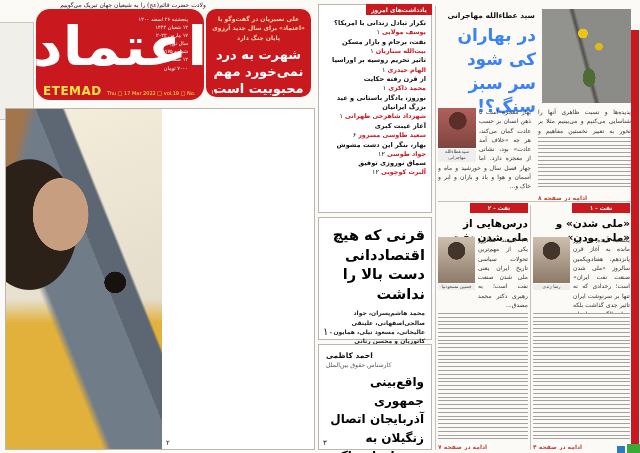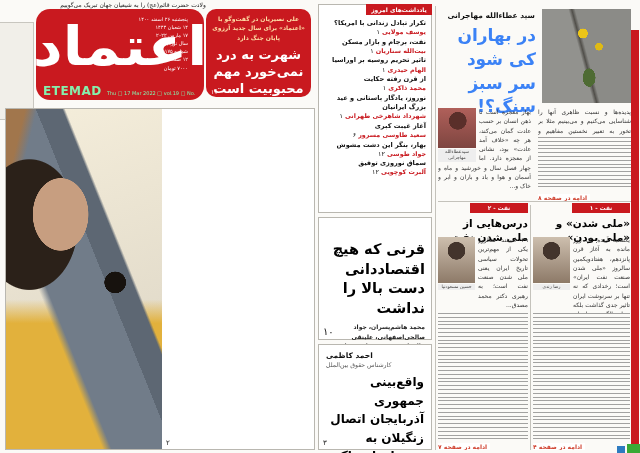--- a/index.html
+++ b/index.html
@@ -15,21 +15,21 @@
   .cornerbox{position:absolute;left:0;top:22px;width:33px;height:96px;background:#f1efe9;
              border:1px solid #c8c6bf;border-left:none;}
 
   
   .masthead{position:absolute;left:36px;top:9px;width:168px;height:91px;background:#c9191f;
             border-radius:14px;overflow:hidden;}
   .mh-logo{position:absolute;left:0;right:0;top:-4px;bottom:12px;display:flex;align-items:center;
            justify-content:center;font-size:54px;font-weight:bold;color:#fff;transform:scaleX(1.08);}
   .mh-info{position:absolute;left:86px;top:6px;width:66px;font-size:5px;line-height:1.62;
            color:#fff;text-align:right;}
-  .mh-en{position:absolute;left:7px;right:7px;bottom:2px;display:flex;align-items:baseline;gap:5px;color:#86efac;}
+  .mh-en{position:absolute;left:7px;right:7px;bottom:2px;display:flex;align-items:baseline;gap:5px;color:#fde047;}
   .mh-etemad{font-size:12px;font-weight:bold;letter-spacing:.5px;}
   .mh-date{font-size:5px;white-space:nowrap;overflow:hidden;}
 
   
   .redbox{position:absolute;left:206px;top:9px;width:105px;height:88px;background:#c9191f;
           border-radius:10px;padding:5px 5px 3px;box-sizing:border-box;}
   .rb-kicker{font-size:6px;line-height:1.55;color:#ffdfa6;text-align:center;font-weight:bold;}
   .rb-title{margin-top:5px;font-size:13px;line-height:1.3;font-weight:bold;color:#fff;text-align:center;}
   .rb-page{position:absolute;left:5px;bottom:2px;font-size:6px;color:#fff;}
 
@@ -41,21 +41,21 @@
   .notes-list{position:absolute;top:14px;right:5px;left:4px;}
   .note-item{margin-bottom:1px;}
   .nt{font-size:6.6px;font-weight:bold;color:#111;line-height:1.38;text-align:right;}
   .na{font-size:6.4px;color:#c9191f;line-height:1.35;text-align:right;font-weight:bold;}
   .na .np{color:#111;font-weight:normal;}
 
   
   .econ{position:absolute;left:318px;top:217px;width:114px;height:123px;background:#fff;
         border:1px solid #b9b7b0;box-sizing:border-box;padding:5px 6px;}
   .econ-kicker{font-size:6.6px;color:#333;text-align:right;line-height:1.5;width:62px;margin-right:0;}
-  .econ-title{margin-top:17px;font-size:14.5px;font-weight:bold;line-height:1.35;text-align:right;color:#000;}
+  .econ-title{margin-top:3px;font-size:14.5px;font-weight:bold;line-height:1.35;text-align:right;color:#000;}
   .econ-authors{margin-top:4px;font-size:6px;line-height:1.55;color:#222;text-align:right;font-weight:bold;}
   .econ-page{position:absolute;left:4px;bottom:2px;font-size:10px;color:#111;}
 
   
   .kazemi{position:absolute;left:318px;top:344px;width:114px;height:106px;background:#fff;
           border:1px solid #b9b7b0;box-sizing:border-box;padding:6px 7px;}
   .kz-name{font-size:7.5px;font-weight:bold;color:#111;text-align:left;}
   .kz-role{font-size:6.2px;color:#555;text-align:left;margin-top:1px;}
   .kz-title{margin-top:5px;font-size:12px;font-weight:bold;line-height:1.55;text-align:right;color:#000;}
   .kz-page{position:absolute;left:4px;bottom:2px;font-size:7px;color:#111;}

